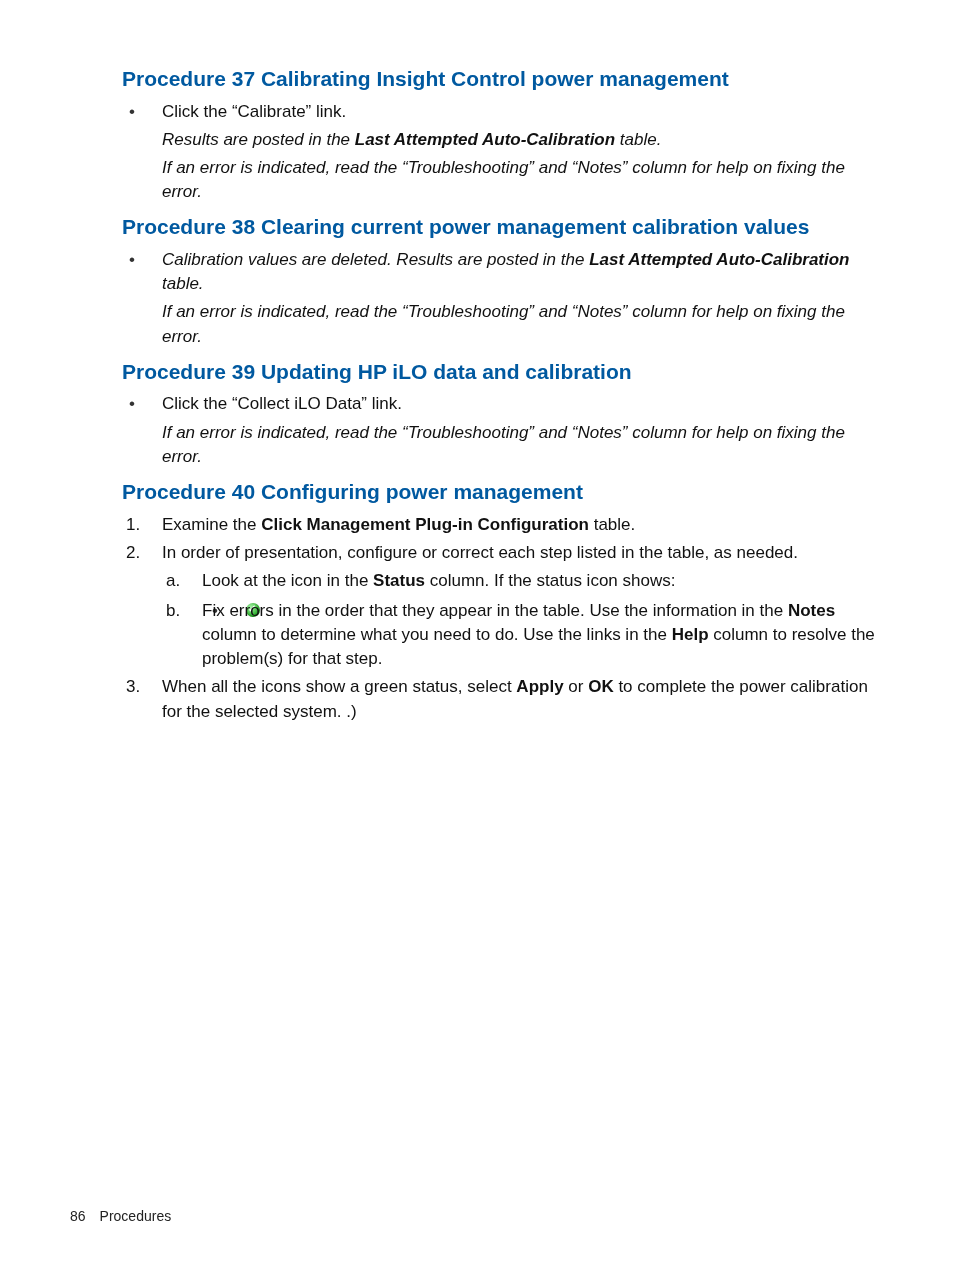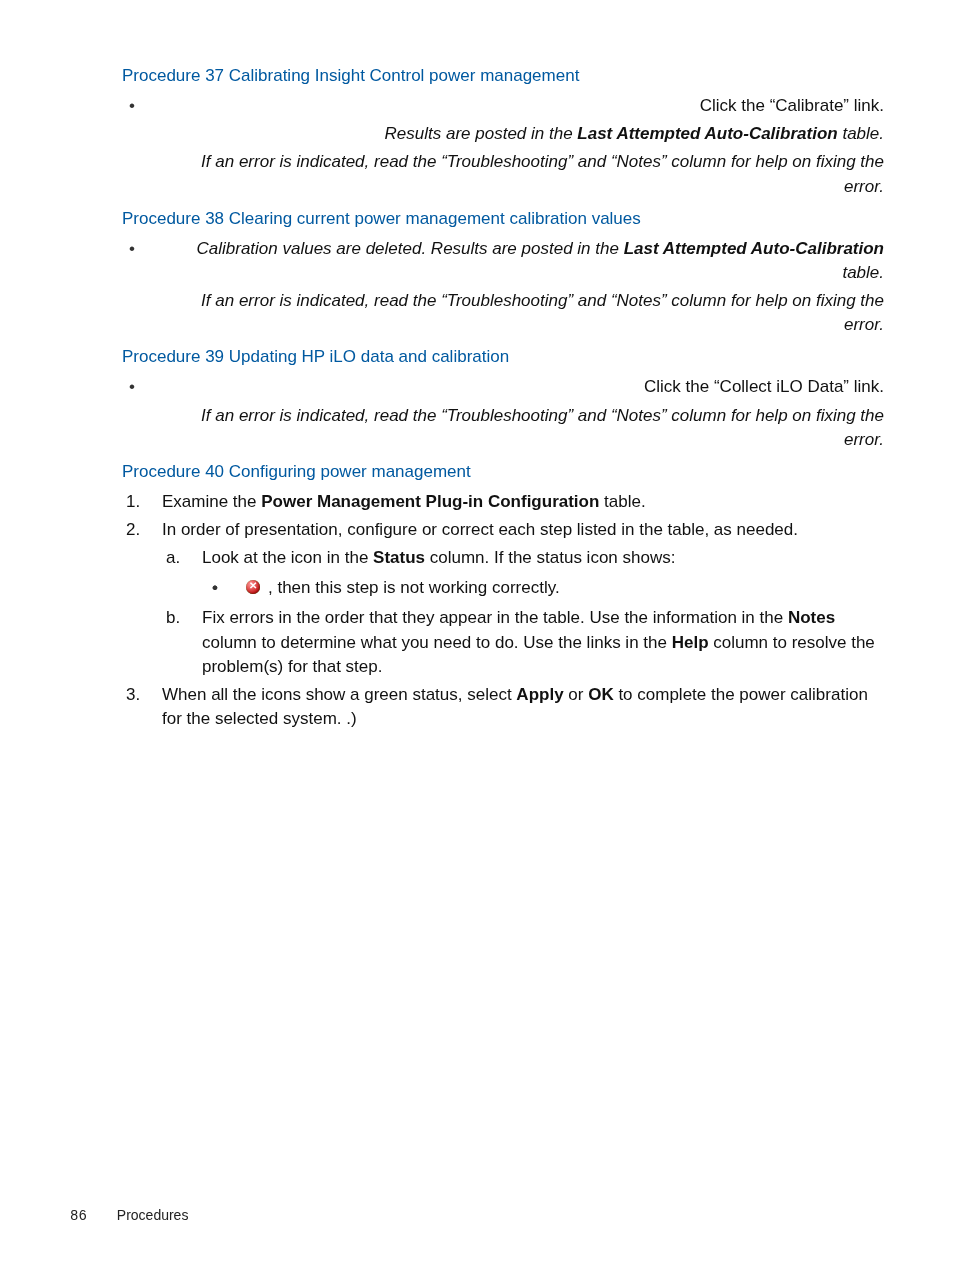--- a/index.html
+++ b/index.html
@@ -7,33 +7,32 @@
     body {
       font-family: "Segoe UI", "Helvetica Neue", Arial, sans-serif;
       font-size: 17px;
       color: #111;
       position: relative;
       padding: 56px 70px 50px 70px;
       line-height: 1.42;
     }
     .proc-title {
       color: #0059a0;
-      font-weight: 400;
-      font-size: 17px;
+      font-weight: 700;
+      font-size: 21px;
       margin: 8px 0 6px 52px;
     }
     ul.bullets {
       list-style: none;
       margin-left: 52px;
     }
     ul.bullets > li {
       position: relative;
       padding-left: 40px;
       margin-bottom: 4px;
-      text-align: right;
     }
     ul.bullets > li::before {
       content: "•";
       position: absolute;
       left: 7px;
       top: 0;
       font-size: 17px;
       color: #333;
     }
     .body-p { margin: 4px 0 4px 0; }
@@ -123,21 +122,21 @@
       content: "…"; color: #fff; font-size: 10px; position: absolute; left: 2px; top: -3px; font-weight: 700; letter-spacing: -1px;
     }
 
     .footer {
       position: absolute;
       bottom: 44px;
       left: 70px;
       font-size: 14px;
       color: #222;
     }
-    .footer .pg { margin-right: 30px; font-family: Liberation Mono, monospace; }
+    .footer .pg { margin-right: 14px; }
   </style>
 </head>
 <body>
 
 <div class="proc-title">Procedure 37 Calibrating Insight Control power management</div>
 <ul class="bullets">
   <li>
     <div class="body-p">Click the “Calibrate” link.</div>
     <div class="sub-p">
       <span>Results are posted in the </span><span class="bold">Last Attempted Auto-Calibration</span><span> table.</span>
@@ -160,34 +159,30 @@
 <ul class="bullets">
   <li>
     <div class="body-p">Click the “Collect iLO Data” link.</div>
     <div class="sub-p">If an error is indicated, read the “Troubleshooting” and “Notes” column for help on fixing the error.</div>
   </li>
 </ul>
 
 <div class="proc-title">Procedure 40 Configuring power management</div>
 <ol class="numeric">
   <li>
-    <span>Examine the </span><span class="bold">Power Management Plug-in Configuration</span><span> table.</span>
+    <span>Examine the </span><span class="bold">Click Management Plug-in Configuration</span><span> table.</span>
   </li>
   <li>
     <span class="italic">In order of presentation</span><span>, configure or correct each step listed in the table, as needed.</span>
     <ol class="alpha">
       <li>
         <span>Look at the icon in the </span><span class="bold">Status</span><span> column. If the status icon shows:</span>
         <ul class="inner">
           <li>
             <span class="status-ico ok"></span>
-          </li>
-          <li>
-            <span class="status-ico err"></span>
-            <span>, then this step is not working correctly.</span>
           </li>
         </ul>
       </li>
       <li>
         <span>Fix errors in the order that they appear in the table. Use the information in the </span><span class="bold">Notes</span><span> column to determine what you need to do. Use the links in the </span><span class="bold">Help</span><span> column to resolve the problem(s) for that step.</span>
       </li>
     </ol>
   </li>
   <li>
     <span>When all the icons show a green status, select </span><span class="bold">Apply</span><span> or </span><span class="bold">OK</span><span> to complete the power calibration for the selected system. .)</span>

